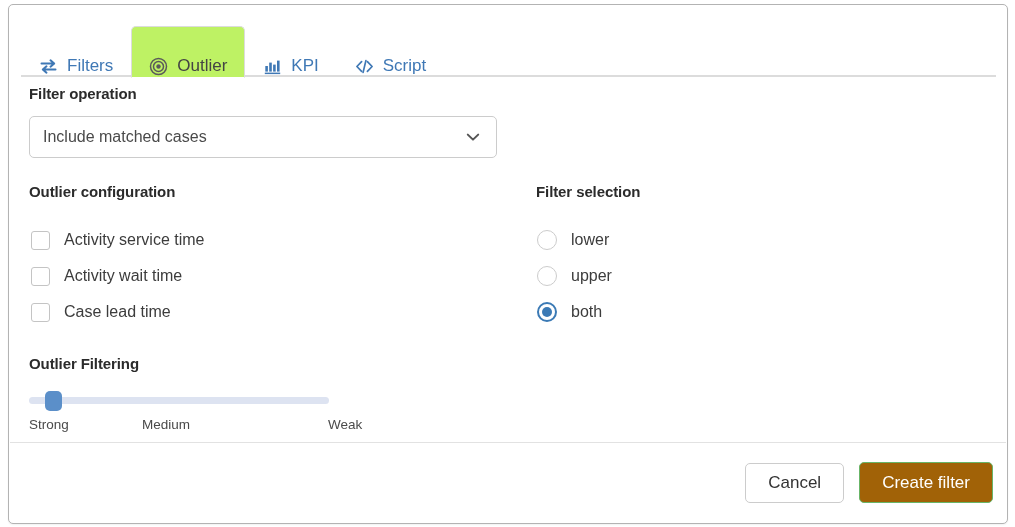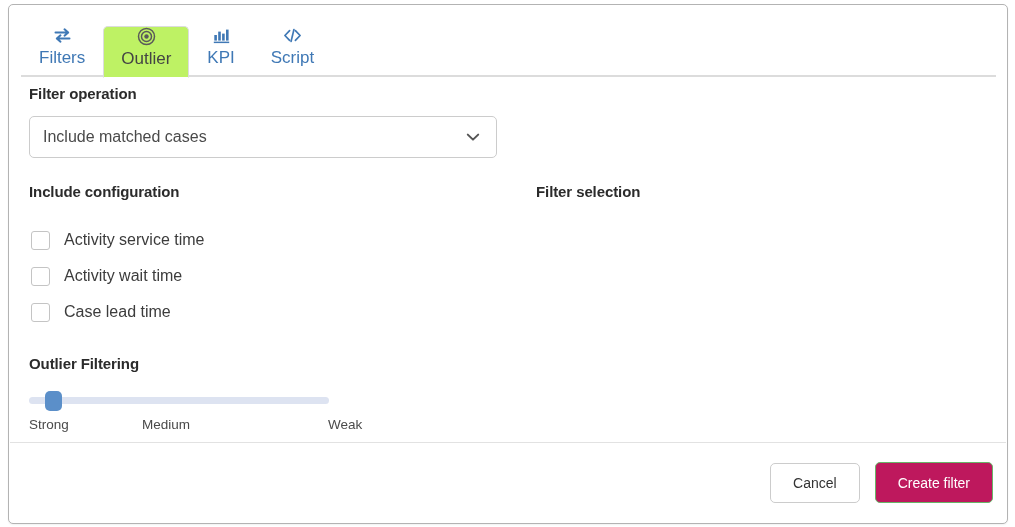--- a/index.html
+++ b/index.html
@@ -48,33 +48,32 @@
   .tabs {
     position: absolute;
     left: 0;
     bottom: 0;
     display: flex;
     align-items: flex-end;
     height: 54px;
   }
   .tab {
     display: flex;
-    align-items: center;
-    gap: 3px;
+    align-items: flex-end;
+    gap: 9px;
     height: 52px;
     padding: 0 17px;
     font-size: 17px;
     color: #3f78b5;
     background: transparent;
     border: 1px solid transparent;
     border-radius: 5px 5px 0 0;
     cursor: pointer;
     white-space: nowrap;
     position: relative;
-    flex-direction: column;
   }
   .tab.active {
     color: #444444;
     background: #bef264;
     border-color: #dcdcdc;
     border-bottom-color: #ffffff;
     z-index: 3;
     margin-bottom: -1px;
     padding-bottom: 1px;
   }
@@ -226,39 +225,39 @@
   }
   .footer {
     position: absolute;
     right: 14px;
     top: 457px;
     display: flex;
     align-items: center;
     gap: 15px;
   }
   .btn {
-    font-size: 14px;
+    font-size: 17px;
     border-radius: 5px;
     cursor: pointer;
     white-space: nowrap;
     display: flex;
     align-items: center;
     justify-content: center;
   }
   .btn-cancel {
     height: 40px;
     padding: 0 22px;
     background: #ffffff;
     border: 1px solid #cccccc;
     color: #333333;
   }
   .btn-primary {
     height: 41px;
     padding: 0 22px;
-    background: #be185d;
+    background: #a16207;
     border: 1px solid #68b568;
     color: #ffffff;
   }
 </style>
 </head>
 <body>
 
 <div class="screen">
   <div class="dialog">
 
@@ -318,39 +317,53 @@
 
     <div class="select-box">
       <span class="select-value">Include matched cases</span>
       <span class="select-chevron">
         <svg width="18" height="18" viewBox="0 0 18 18">
           <path d="M3.8 6.6 L9 11.6 L14.2 6.6" stroke="#555555" stroke-width="2" fill="none" stroke-linecap="round" stroke-linejoin="round"></path>
         </svg>
       </span>
     </div>
 
-    <div class="section-heading" style="left:20px; top:178px;">Include configuration</div>
+    <div class="section-heading" style="left:20px; top:178px;">Outlier configuration</div>
 
     <div class="option-col" style="left:22px; top:217px;">
       <div class="option-row">
         <span class="checkbox"></span>
         <span class="option-label">Activity service time</span>
       </div>
       <div class="option-row">
         <span class="checkbox"></span>
         <span class="option-label">Activity wait time</span>
       </div>
       <div class="option-row">
         <span class="checkbox"></span>
         <span class="option-label">Case lead time</span>
       </div>
     </div>
 
     <div class="section-heading" style="left:527px; top:178px;">Filter selection</div>
 
+    <div class="option-col" style="left:528px; top:217px;">
+      <div class="option-row">
+        <span class="radio"></span>
+        <span class="option-label">lower</span>
+      </div>
+      <div class="option-row">
+        <span class="radio"></span>
+        <span class="option-label">upper</span>
+      </div>
+      <div class="option-row">
+        <span class="radio checked"></span>
+        <span class="option-label">both</span>
+      </div>
+    </div>
 
     <div class="section-heading" style="left:20px; top:350px;">Outlier Filtering</div>
 
     <div class="slider-wrap">
       <div class="slider-track"></div>
       <div class="slider-thumb"></div>
       <div class="slider-ticks">
         <span class="slider-tick tick-strong">Strong</span>
         <span class="slider-tick tick-medium">Medium</span>
         <span class="slider-tick tick-weak">Weak</span>

